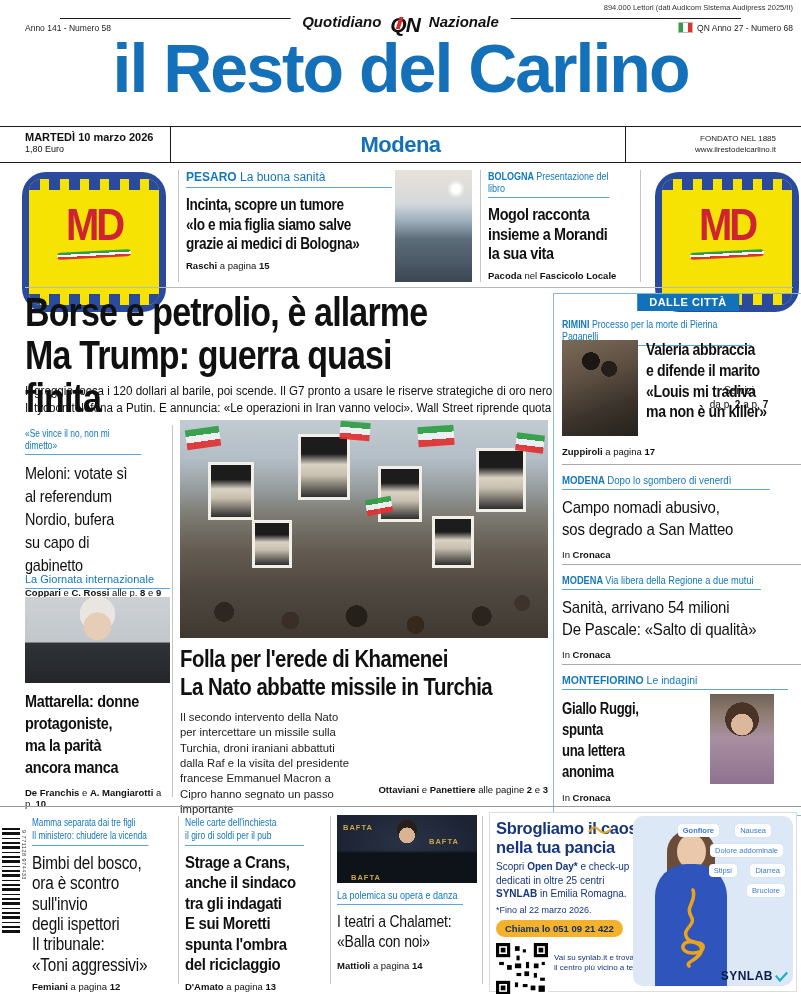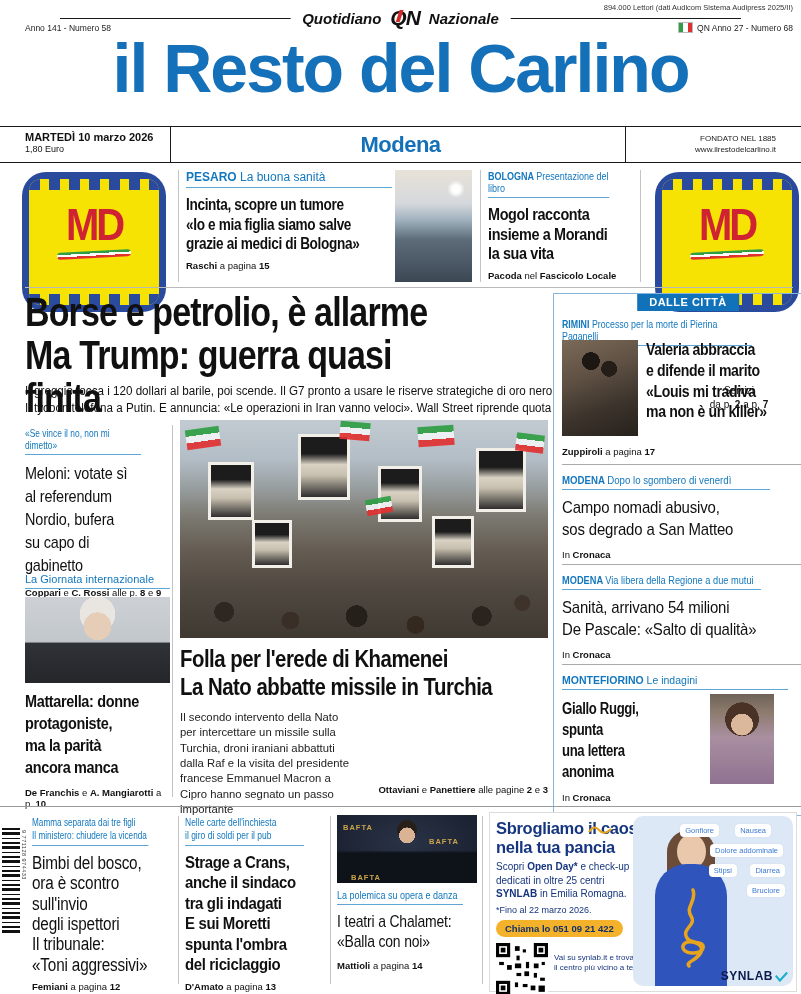--- a/index.html
+++ b/index.html
@@ -9,21 +9,21 @@
   .hrule{position:absolute;height:1px;background:#b9b9b9;}
   .kick{color:#1277be;white-space:pre-line;transform-origin:left top;border-bottom:1px solid #5fa6d8;padding-bottom:3px;}
   .kick strong{font-weight:800;}
   .hl{color:#101010;white-space:pre-line;transform-origin:left top;font-weight:800;letter-spacing:-0.4px;}
   .hlr{font-weight:400;letter-spacing:-0.2px;}
   .by{font-size:9.5px;color:#111;}
   .by strong{font-weight:800;}
   .runs strong{font-weight:800;}
   
   .masthead{left:0;right:0;top:34px;text-align:center;font-size:68px;font-weight:800;color:#1470b8;letter-spacing:-2px;line-height:1;}
-  .qn{position:relative;font-weight:900;font-style:italic;font-size:21px;letter-spacing:-1px;color:#111;padding:0 2px;}
+  .qn{position:relative;font-weight:900;font-style:italic;font-size:21px;letter-spacing:-1px;color:#111;padding:0 2px;margin-top:7px;}
   .qn::after{content:"";position:absolute;left:9px;top:4px;width:4px;height:12px;background:#d22b2b;transform:skewX(-18deg);}
   .flag{display:inline-block;width:13px;height:9px;background:linear-gradient(90deg,#2f9e44 0 33%,#fff 33% 66%,#e03131 66% 100%);border:1px solid #bbb;vertical-align:middle;}
   
   .dateline{left:0;right:0;top:126px;height:35px;border-top:1.5px solid #1a1a1a;border-bottom:1px solid #1a1a1a;}
   
   .md{width:112px;height:108px;background:#2a4a9e;border-radius:24px;padding:16px;position:absolute;}
   .md-in{position:absolute;left:7px;top:7px;right:7px;bottom:7px;background:#f6e203;border-radius:12px;overflow:hidden;}
   .md-strip{position:absolute;left:0;right:0;height:11px;background:repeating-linear-gradient(90deg,#2a4a9e 0 11px,#f6e203 11px 20px);}
   .md-label{position:absolute;left:0;right:0;top:24px;text-align:center;font-size:40px;font-weight:900;color:#cf2333;letter-spacing:-3px;transform:scaleY(1.1);}
   .md-flagline{position:absolute;left:28px;right:28px;top:72px;height:7px;border-radius:4px;background:linear-gradient(180deg,#2f9e44 0 33%,#fff 33% 66%,#e03131 66% 100%);transform:rotate(-3deg);}
@@ -336,21 +336,21 @@
     <div class="qrcap">Vai su synlab.it e trova
 il centro più vicino a te</div>
 
     <div class="panel">
       <div class="hair"></div>
       <div class="face"></div>
       <div class="sweater"></div>
       <svg class="abs" style="left:38px;top:72px;" width="44" height="80" viewBox="0 0 44 80">
         <path d="M22 2 C26 14 14 18 20 28 C26 38 10 40 16 50 C20 57 34 52 32 60 C30 68 10 66 12 58 C14 50 34 54 30 64 C27 72 14 74 18 78" stroke="#e8a41d" stroke-width="3.5" fill="none" stroke-linecap="round"></path>
       </svg>
-      <div class="pill" style="right:74px;top:8px;">Gonfiore</div>
+      <div class="pill" style="right:74px;top:8px;font-weight:bold;">Gonfiore</div>
       <div class="pill" style="right:22px;top:8px;">Nausea</div>
       <div class="pill" style="right:10px;top:28px;">Dolore addominale</div>
       <div class="pill" style="right:56px;top:48px;">Stipsi</div>
       <div class="pill" style="right:8px;top:48px;">Diarrea</div>
       <div class="pill" style="right:8px;top:68px;">Bruciore</div>
       <div class="syn">
         <span>SYNLAB</span>
         <svg width="13" height="11" viewBox="0 0 16 12">
             <path d="M1 5 L6 11 L15 1" stroke="#17b1c9" stroke-width="2.6" fill="none"></path>
           </svg>

